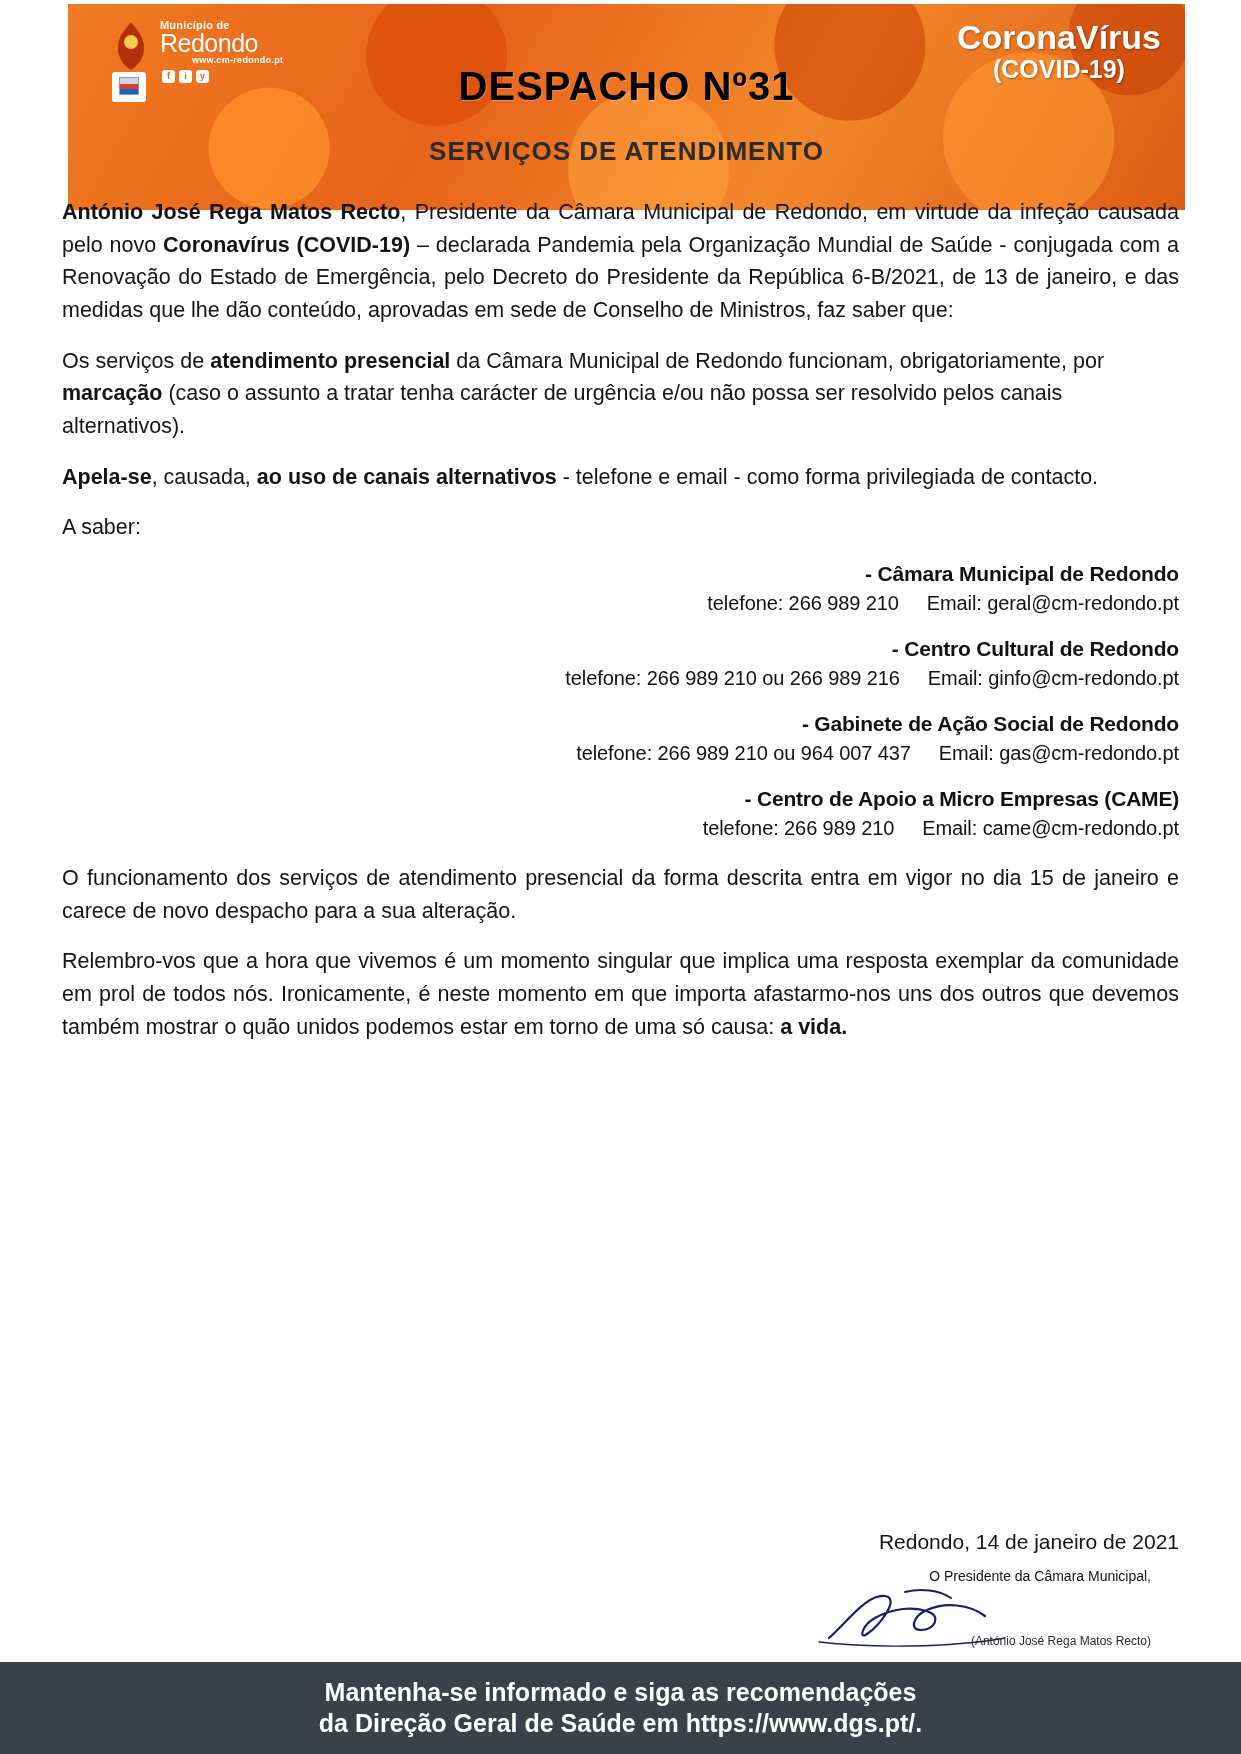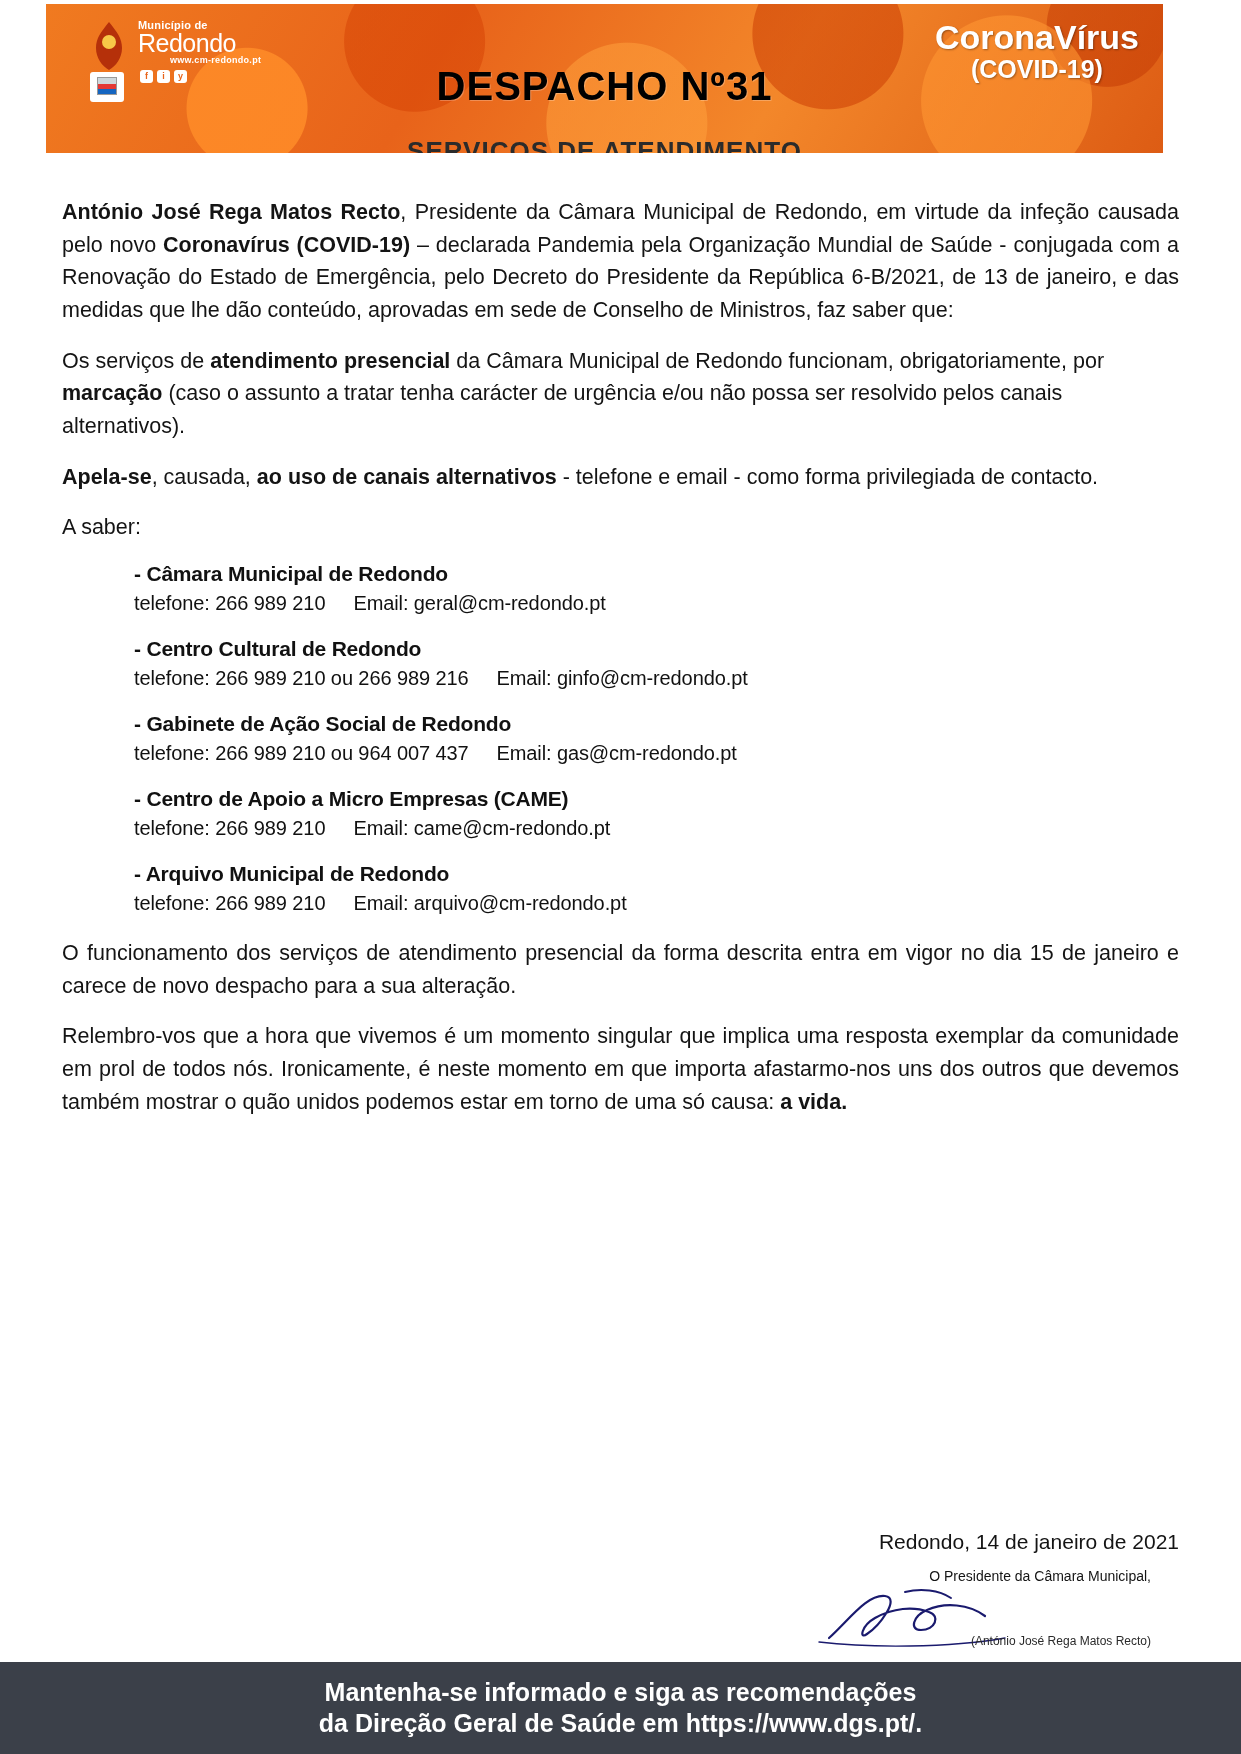--- a/index.html
+++ b/index.html
@@ -19,24 +19,24 @@
     width: 1241px;
     height: 1754px;
     background: #ffffff;
     position: relative;
     box-sizing: border-box;
   }
 
   
   .banner {
     position: absolute;
-    left: 46px;
+    left: 68px;
     top: 4px;
     width: 1117px;
-    height: 149px;
+    height: 206px;
     background:
       radial-gradient(circle at 18% 70%, rgba(255,140,40,0.85) 0 60px, rgba(0,0,0,0) 61px),
       radial-gradient(circle at 33% 25%, rgba(210,60,0,0.45) 0 70px, rgba(0,0,0,0) 71px),
       radial-gradient(circle at 52% 80%, rgba(255,160,60,0.55) 0 80px, rgba(0,0,0,0) 81px),
       radial-gradient(circle at 70% 20%, rgba(200,55,0,0.5) 0 75px, rgba(0,0,0,0) 76px),
       radial-gradient(circle at 86% 65%, rgba(255,150,50,0.6) 0 85px, rgba(0,0,0,0) 86px),
       radial-gradient(circle at 95% 15%, rgba(190,50,0,0.45) 0 60px, rgba(0,0,0,0) 61px),
       linear-gradient(120deg, #f07a20 0%, #e8631a 35%, #f3872a 65%, #dd5c14 100%);
     overflow: hidden;
   }
@@ -181,20 +181,21 @@
   .p4 { font-size: 23px; margin-top: 20px; margin-bottom: 14px; }
 
   
   .contacts {
     margin: 0;
     padding: 0 0 0 72px;
     list-style: none;
   }
   .contact {
     margin-bottom: 22px;
+    text-align: right;
   }
   .contact-name {
     font-size: 21px;
     font-weight: bold;
     color: #111;
     letter-spacing: -.2px;
     margin-bottom: 6px;
   }
   .contact-line {
     font-size: 20px;
@@ -313,24 +314,20 @@
         <div class="contact-line"><span>telefone: 266 989 210 ou 266 989 216</span><span class="gap"></span><span>Email: ginfo@cm-redondo.pt</span></div>
       </li>
       <li class="contact">
         <div class="contact-name">- Gabinete de Ação Social de Redondo</div>
         <div class="contact-line"><span>telefone: 266 989 210 ou  964 007 437</span><span class="gap"></span><span>Email: gas@cm-redondo.pt</span></div>
       </li>
       <li class="contact">
         <div class="contact-name">- Centro de Apoio a Micro Empresas (CAME)</div>
         <div class="contact-line"><span>telefone: 266 989 210</span><span class="gap"></span><span>Email: came@cm-redondo.pt</span></div>
       </li>
-      <li class="contact">
-        <div class="contact-name">- Arquivo Municipal de Redondo</div>
-        <div class="contact-line"><span>telefone: 266 989 210</span><span class="gap"></span><span>Email: arquivo@cm-redondo.pt</span></div>
-      </li>
     </ul>
 
     <p class="para p5 justify">O funcionamento dos serviços de atendimento presencial da forma descrita entra em vigor no dia 15 de janeiro e carece de novo despacho para a sua alteração.</p>
 
     <p class="para p6 justify"><span>Relembro-vos que a hora que vivemos é um momento singular que implica uma resposta exemplar da comunidade em prol de todos nós.  Ironicamente, é neste momento em que importa afastarmo-nos uns dos outros que devemos também mostrar o quão unidos podemos estar em torno de uma só causa: </span><span class="b">a vida.</span></p>
   </div>
 
   <div class="sig-wrap">
     <div class="sig-place">Redondo, 14 de janeiro de 2021</div>
     <div class="sig-role">O Presidente da Câmara Municipal,</div>

